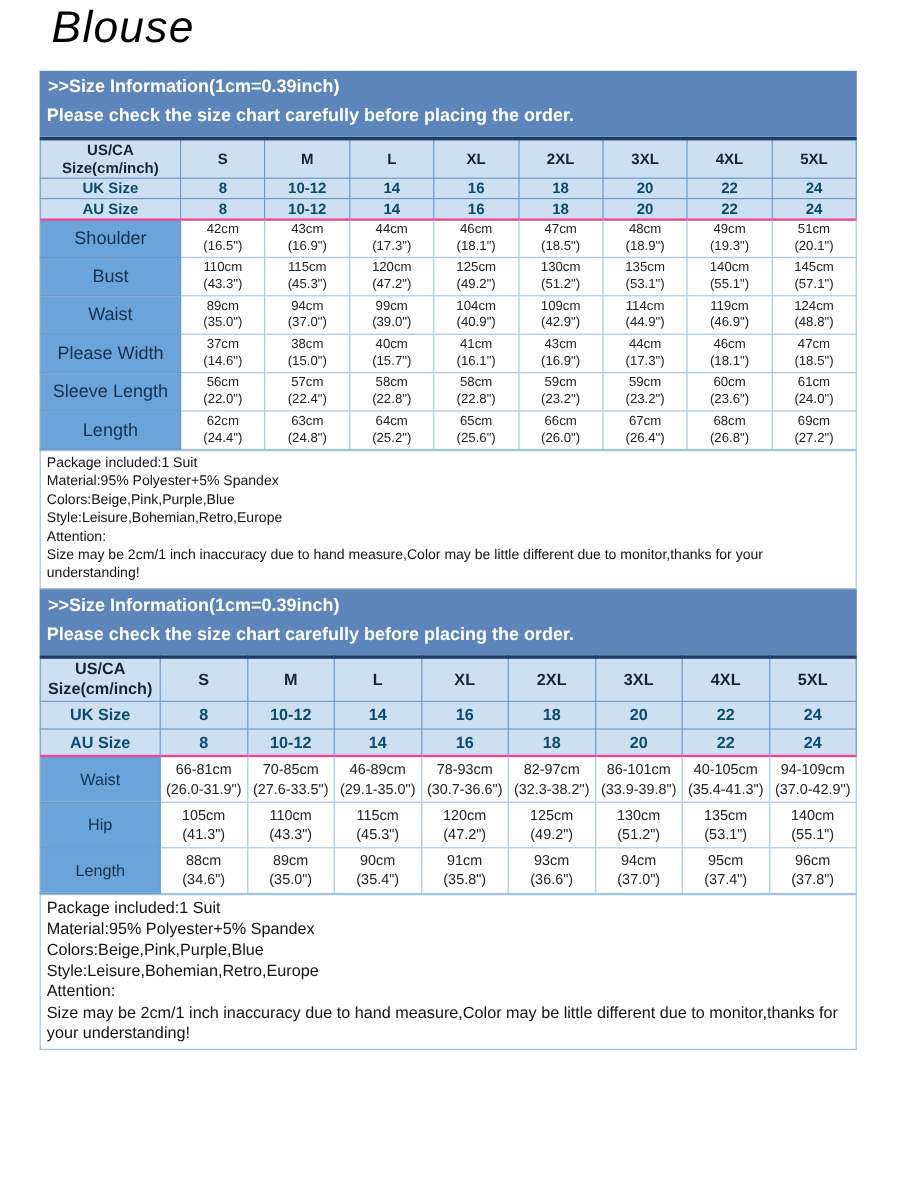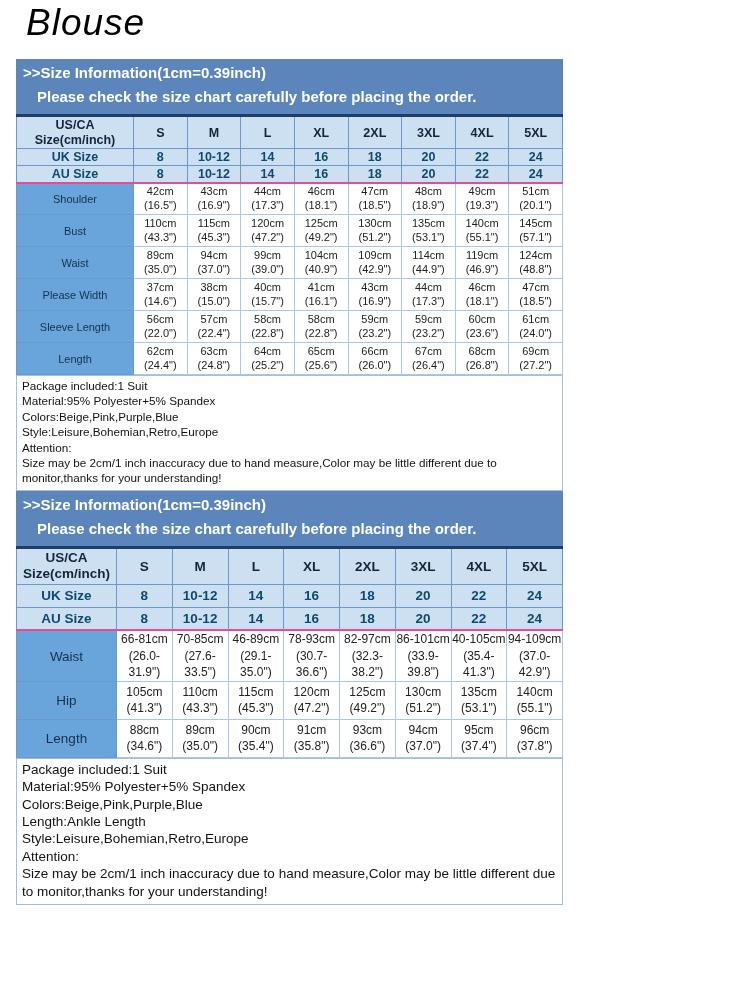--- a/index.html
+++ b/index.html
@@ -8,41 +8,41 @@
     --label:#69a5da;
     --rule:#1d3d66;
     --border-head:#6b98c8;
     --border-data:#a8c8e6;
     --notes-border:#a3bfdb;
   }
   *{box-sizing:border-box;}
   html,body{margin:0;padding:0;}
   body{background:#ffffff;font-family:"Liberation Sans",sans-serif;}
   .page{width:750px;height:1000px;overflow:hidden;background:#fff;}
-  .product-section{margin-left:16px;width:547px;}
+  .product-section{margin-left:33px;width:681px;}
   .title{font-style:italic;font-weight:400;color:#000;letter-spacing:1px;}
   .section--compact .title{margin:2px 0 15px 10px;font-size:37px;}
   .section--roomy  .title{margin:26px 0 20px 10px;font-size:37px;}
   .banner{background:var(--banner);color:#fff;font-weight:bold;}
   .banner-line1{font-size:15px;padding:5px 7px 1px;}
-  .banner-line2{font-size:15px;padding:6px 21px 9px;}
+  .banner-line2{font-size:15px;padding:6px 6px 9px;}
   .size-table{width:100%;border-collapse:collapse;table-layout:fixed;border-top:3px solid var(--rule);background:#fff;}
   .size-table th,.size-table td{border:1px solid var(--border-head);text-align:center;vertical-align:middle;padding:0;}
   .row-sizes th{background:var(--head);color:#15243d;font-weight:bold;}
   .row-locale th,.row-locale td{background:var(--head);font-weight:bold;color:#0c4a6e;}
   .row-locale-last th,.row-locale-last td{border-bottom:2px solid #ec4899;}
   .meas-label{background:var(--label);color:#16304f;font-weight:400;}
   .meas-cell{background:#fff;border-color:var(--border-data) !important;color:#222;}
   .notes{border:1px solid var(--notes-border);padding:2px 5px 4px;color:#131313;}
   
   .section--compact col.label-col{width:117px;}
   .section--compact .row-sizes th{height:33px;font-size:12.5px;}
   .section--compact .corner-line{font-size:12.5px;line-height:15px;}
   .section--compact .row-locale th,.section--compact .row-locale td{height:17px;font-size:12.5px;}
-  .section--compact .row-meas th{height:32px;font-size:11px;}
+  .section--compact .row-meas th{height:32px;font-size:15px;}
   .section--compact .meas-cell .cm,
   .section--compact .meas-cell .inch{font-size:11px;line-height:13.5px;}
   .section--compact .notes{font-size:11.7px;line-height:15.4px;}
   
   .section--roomy col.label-col{width:100px;}
   .section--roomy .row-sizes th{height:37px;font-size:13.5px;}
   .section--roomy .corner-line{font-size:13.5px;line-height:16.5px;}
   .section--roomy .row-locale th,.section--roomy .row-locale td{height:23px;font-size:13.5px;}
   .section--roomy .row-meas th{height:38px;font-size:13.5px;}
   .section--roomy .meas-cell .cm,
@@ -478,21 +478,20 @@
                 <div class="cm">96cm</div>
                 <div class="inch">(37.8")</div>
               </td>
             </tr>
           </tbody>
       </table>
       <div class="notes">
           <div class="note-line">Package included:1 Suit</div>
           <div class="note-line">Material:95% Polyester+5% Spandex</div>
           <div class="note-line">Colors:Beige,Pink,Purple,Blue</div>
-          <div class="note-line">Length:Ankle Length</div>
           <div class="note-line">Style:Leisure,Bohemian,Retro,Europe</div>
           <div class="note-line">Attention:</div>
           <div class="note-line">Size may be 2cm/1 inch inaccuracy due to hand measure,Color may be little different due to monitor,thanks for your understanding!</div>
         </div>
     </div>
   </section>
 
 </div>
 
 </body></html>

